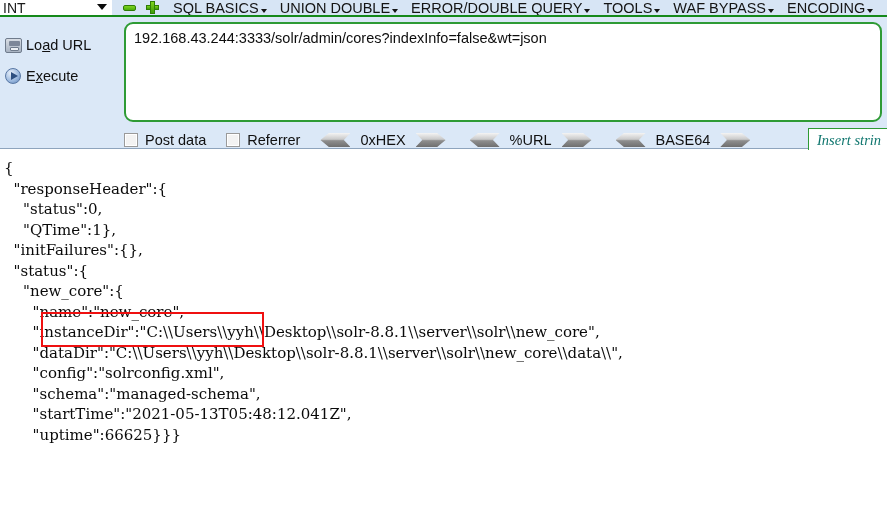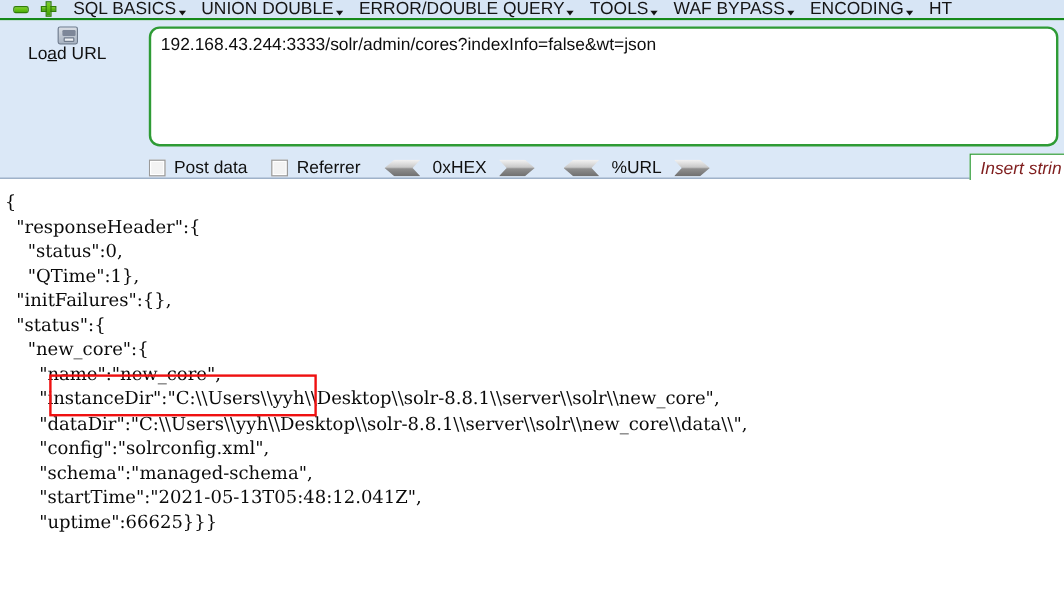--- a/index.html
+++ b/index.html
@@ -129,23 +129,22 @@
   }
 
   
   .actions {
     position: absolute;
     left: 0; top: 5px;
     width: 112px;
   }
   .action-row {
     display: flex;
-    align-items: center;
+    align-items: flex-end;
     height: 31px;
-    flex-direction: column;
   }
   .action-icon {
     width: 26px;
     display: flex;
     justify-content: center;
     align-items: center;
     flex: 0 0 auto;
   }
   .action-label {
     font-size: 14.5px;
@@ -240,22 +239,22 @@
     border: 1px solid #2e9b35;
     box-sizing: border-box;
     display: flex;
     align-items: center;
     padding-left: 8px;
     overflow: hidden;
   }
   .insertbox .ph {
     font-size: 14.5px;
     font-style: italic;
-    color: #7f1d1d;
-    font-family: Liberation Sans, sans-serif;
+    color: #0f766e;
+    font-family: Liberation Serif, serif;
     white-space: nowrap;
   }
 
   
   .response {
     position: absolute;
     left: 0; top: 150px;
     width: 887px; height: 355px;
     background: #ffffff;
     overflow: hidden;
@@ -332,20 +331,24 @@
     border-left: 7px solid #2d4f80;
   }
 </style>
 </head>
 <body>
 
 <div id="app">
 
   <div class="menubar">
 
+    <div class="combo">
+      <span class="combo-text">INT</span>
+      <span class="combo-arrow"></span>
+    </div>
 
     <div class="tool-minus"></div>
     <div class="tool-plus"></div>
 
     <div class="menu-items">
       <span class="menu-item">
           <span>SQL BASICS</span>
           <i class="menu-caret"></i>
         </span>
       <span class="menu-item">
@@ -379,20 +382,26 @@
     <div class="actions">
 
       <div class="action-row">
         <span class="action-icon">
           <span class="icn-load"></span>
         </span>
         <span class="action-label"><span>Lo</span><u>a</u><span>d URL</span></span>
       </div>
 
 
+      <div class="action-row">
+        <span class="action-icon">
+          <span class="icn-play"></span>
+        </span>
+        <span class="action-label"><span>E</span><u>x</u><span>ecute</span></span>
+      </div>
     </div>
 
     <div class="urlbox">
       <div class="urltext">192.168.43.244:3333/solr/admin/cores?indexInfo=false&amp;wt=json</div>
     </div>
 
     <div class="options">
 
       <span class="checkitem">
         <span class="checkbox"></span>
@@ -409,20 +418,25 @@
         <span class="conv-label">0xHEX</span>
         <span class="arrow-btn arrow-right"></span>
       </span>
 
       <span class="convgroup">
         <span class="arrow-btn arrow-left"></span>
         <span class="conv-label">%URL</span>
         <span class="arrow-btn arrow-right"></span>
       </span>
 
+      <span class="convgroup">
+        <span class="arrow-btn arrow-left"></span>
+        <span class="conv-label">BASE64</span>
+        <span class="arrow-btn arrow-right"></span>
+      </span>
     </div>
 
     <div class="insertbox">
       <span class="ph">Insert strin</span>
     </div>
 
   </div>
 
   <div class="response">
     <pre>{

